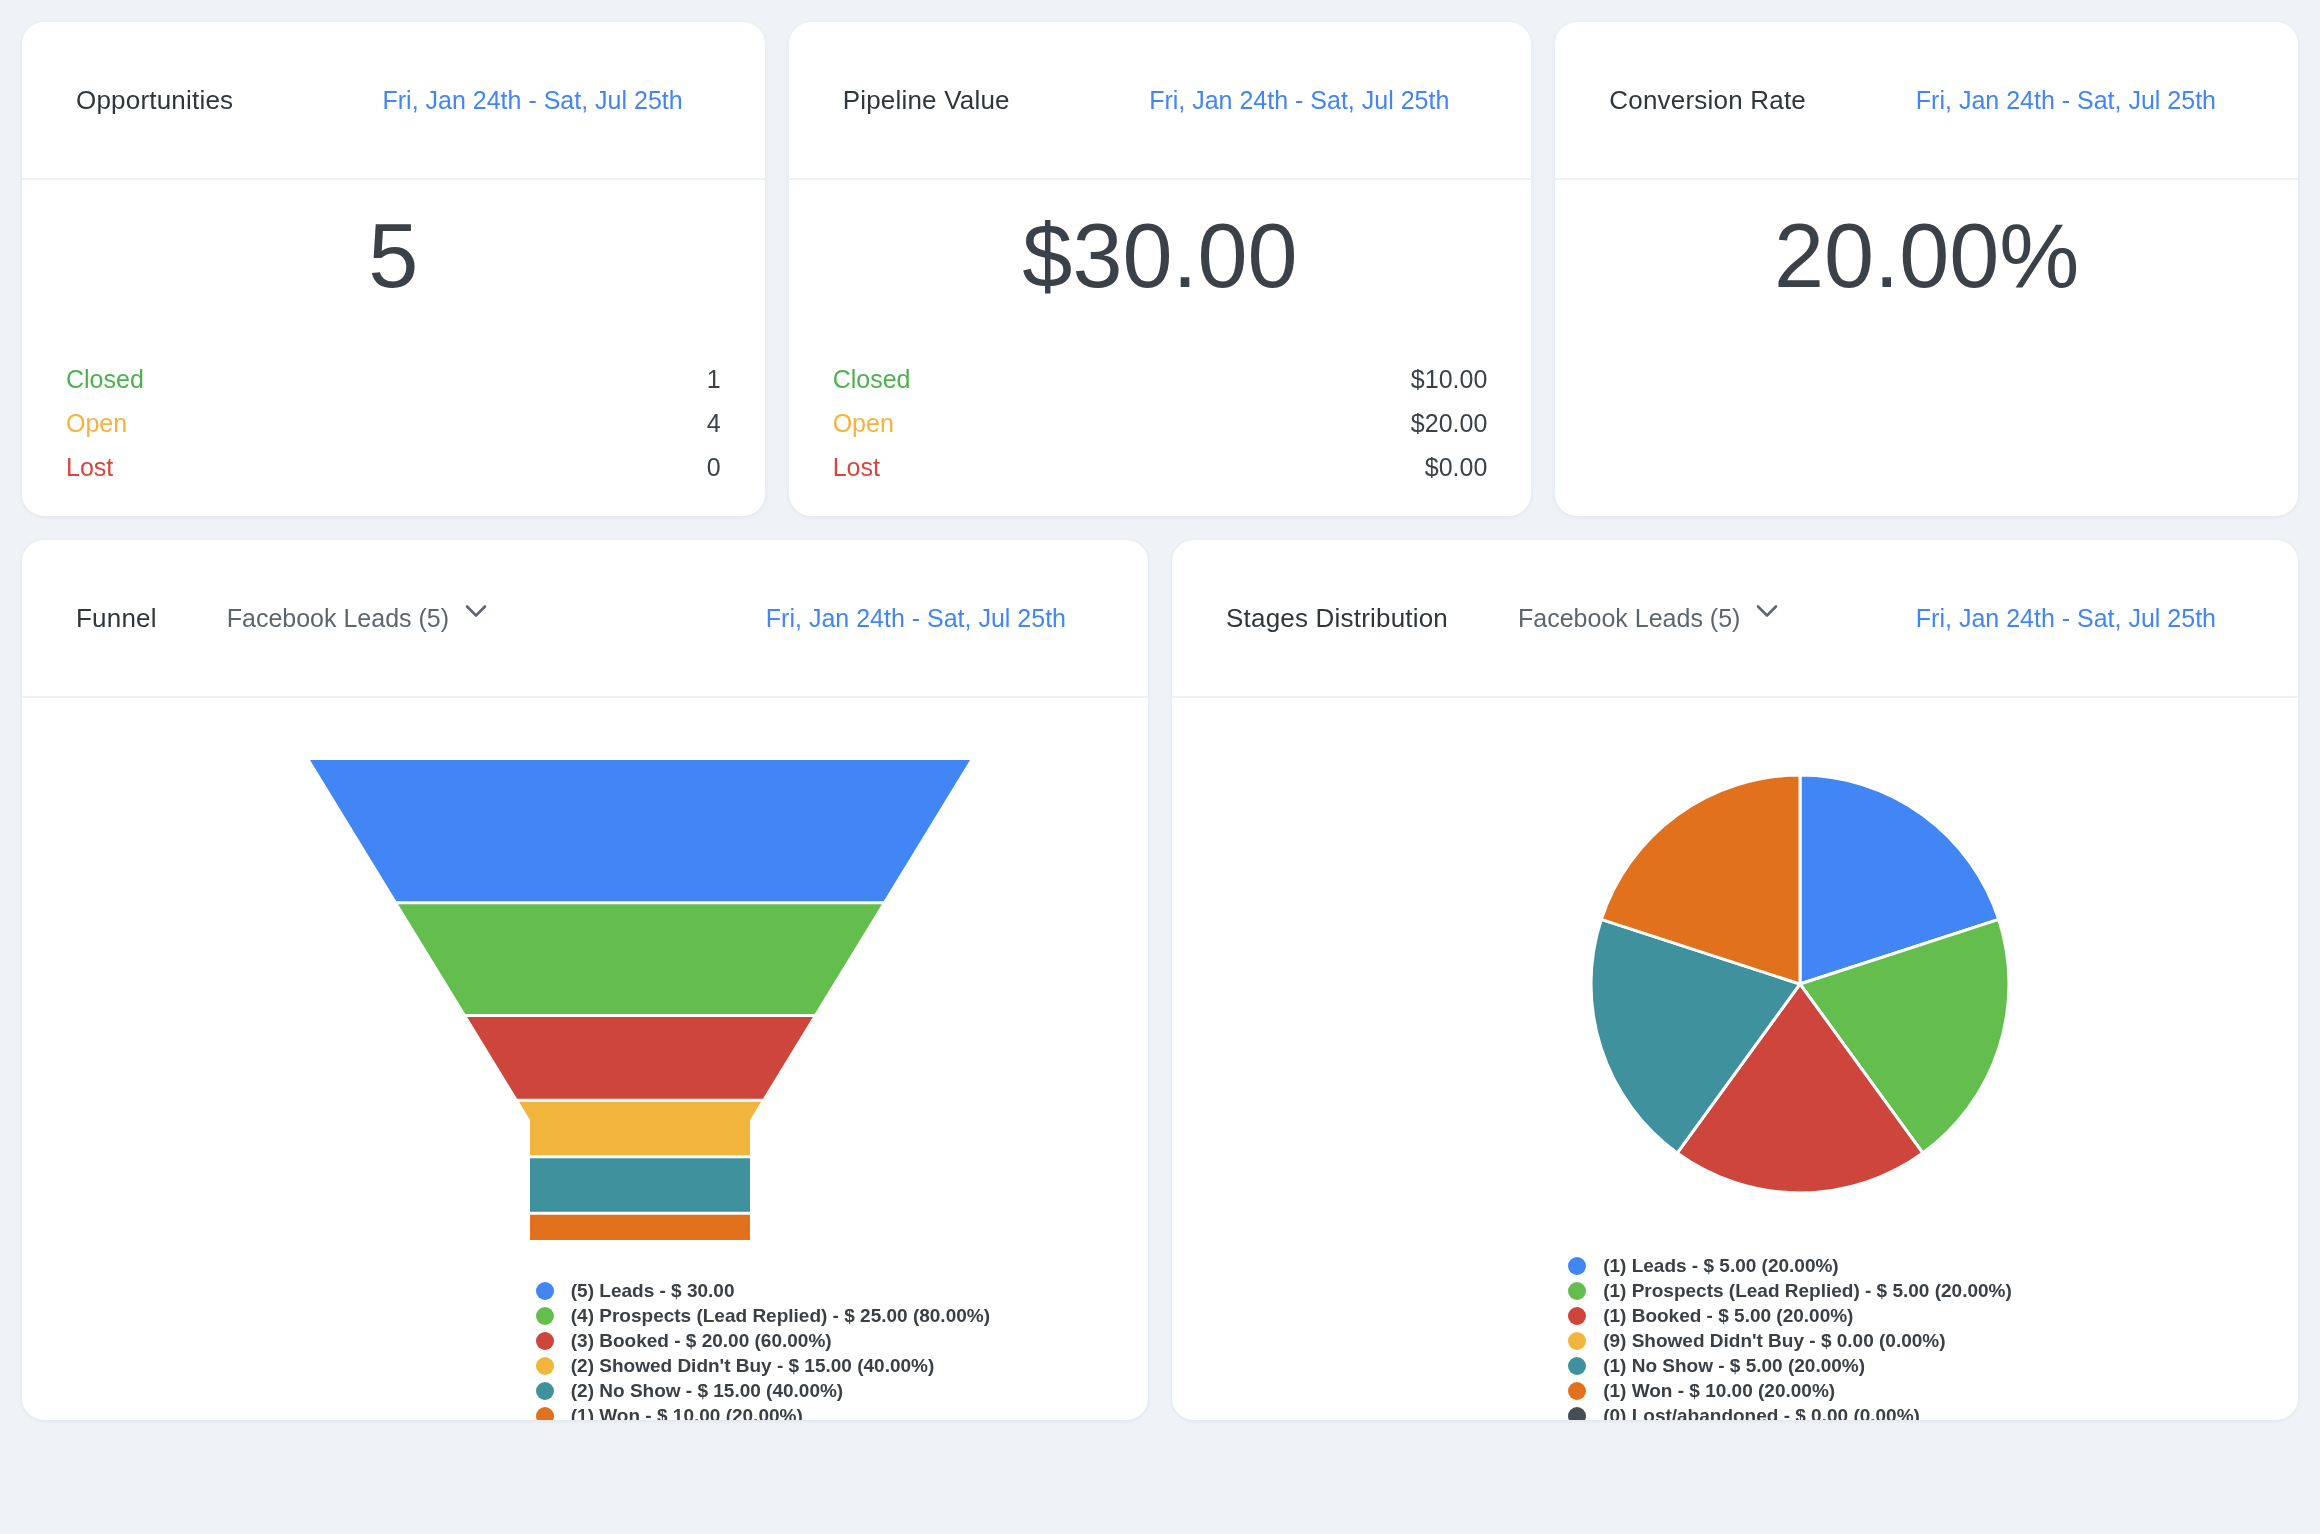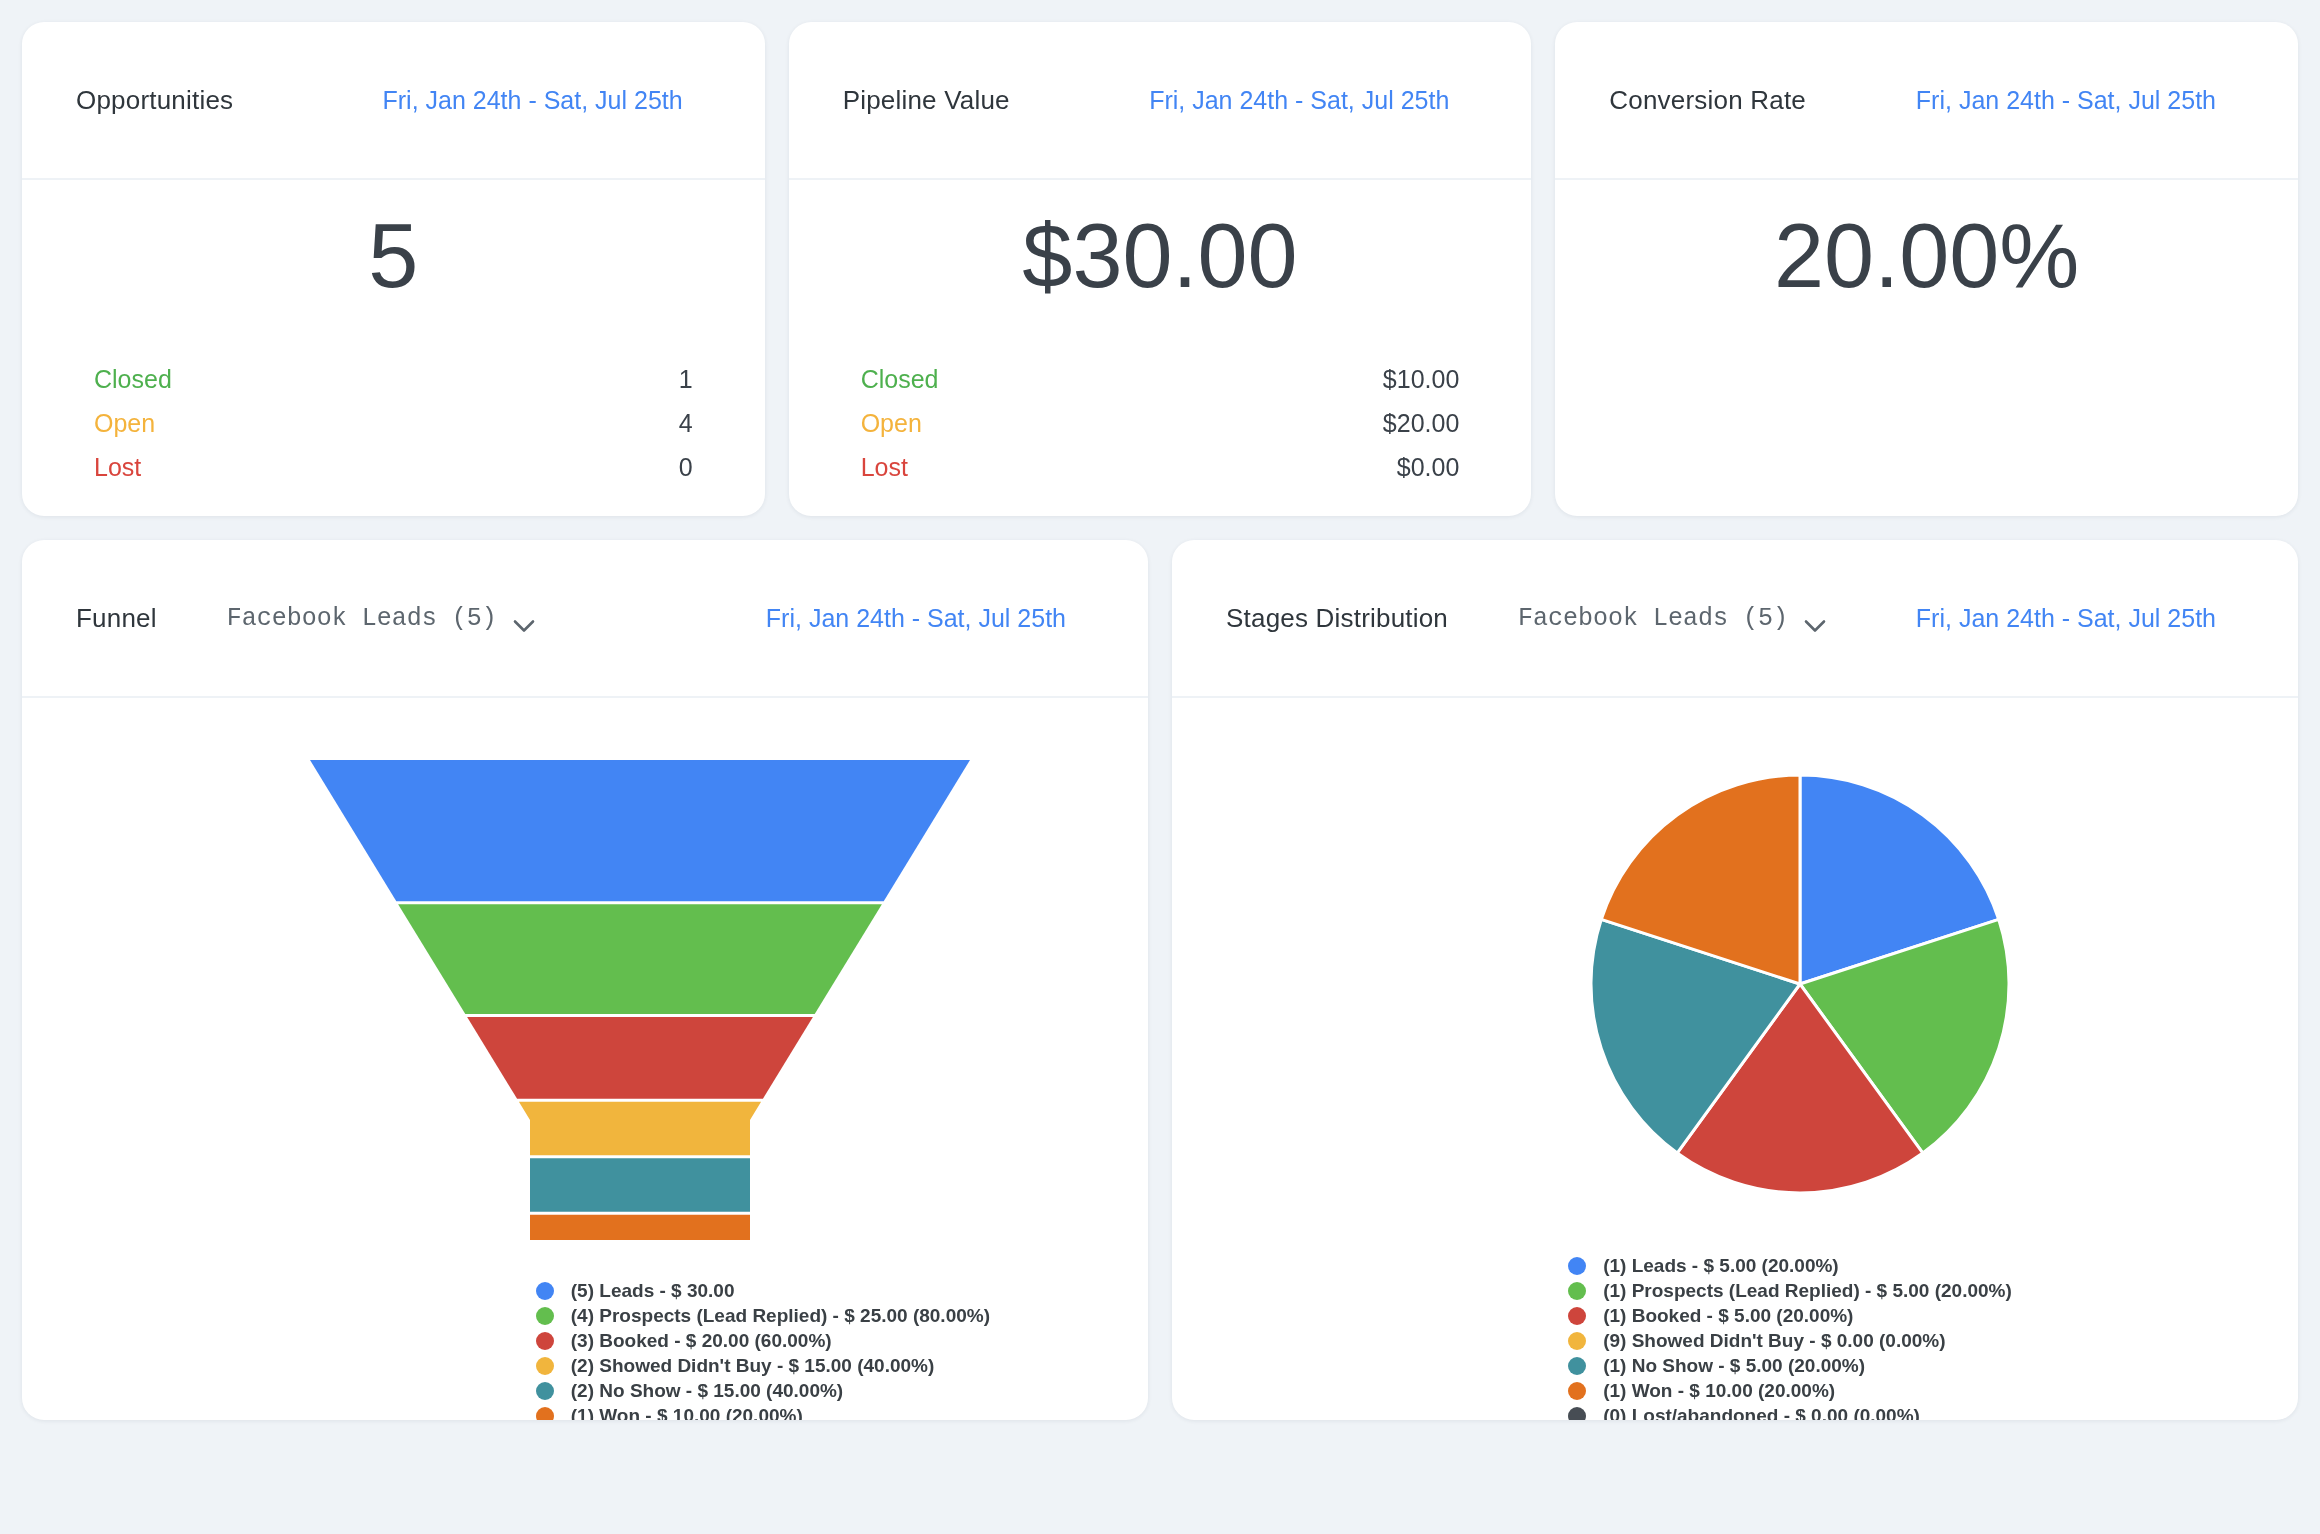--- a/index.html
+++ b/index.html
@@ -21,27 +21,27 @@
   .chart-card { height:880px; }
   .card-header {
     height:158px; display:flex; align-items:center;
     padding:0 82px 0 54px; box-sizing:border-box;
     border-bottom:2px solid #EEF2F6;
   }
   .card-title { font-size:26px; color:#2F363C; letter-spacing:.2px; white-space:nowrap; }
   .spacer { flex:1; }
   .date-range { font-size:25px; color:#4285F4; white-space:nowrap; cursor:pointer; }
   .filter {
-    margin-left:70px; display:flex; align-items:flex-end; gap:16px;
-    color:#5D666E; font-size:25px; cursor:pointer; white-space:nowrap;font-family:Liberation Mono, monospace;
+    margin-left:70px; display:flex; align-items:flex-start; gap:16px;
+    color:#5D666E; font-size:25px; cursor:pointer; white-space:nowrap;
   }
   .chevron { display:flex; align-items:center; }
 
   .stat-value { text-align:center; font-size:90px; line-height:92px; margin-top:30px; font-weight:400; color:#3A4149; }
-  .stat-rows { margin-top:55px; padding:0 72px; }
+  .stat-rows { margin-top:55px; padding:0 44px; }
   .stat-row { display:flex; justify-content:space-between; align-items:center; height:44px; font-size:25px; }
   .stat-rowvalue { color:#3A4149; }
 
   .chart-body { display:flex; flex-direction:column; align-items:center; }
   .chart-shift { margin-left:110px; display:flex; flex-direction:column; align-items:flex-end; }
   .funnel-svg { margin-top:62px; display:block; }
   .pie-svg { margin-top:74px; display:block; }
   .legend { display:inline-block; }
   .legend.funnel-legend { margin-top:37px; }
   .legend.pie-legend { margin-top:57px; }

